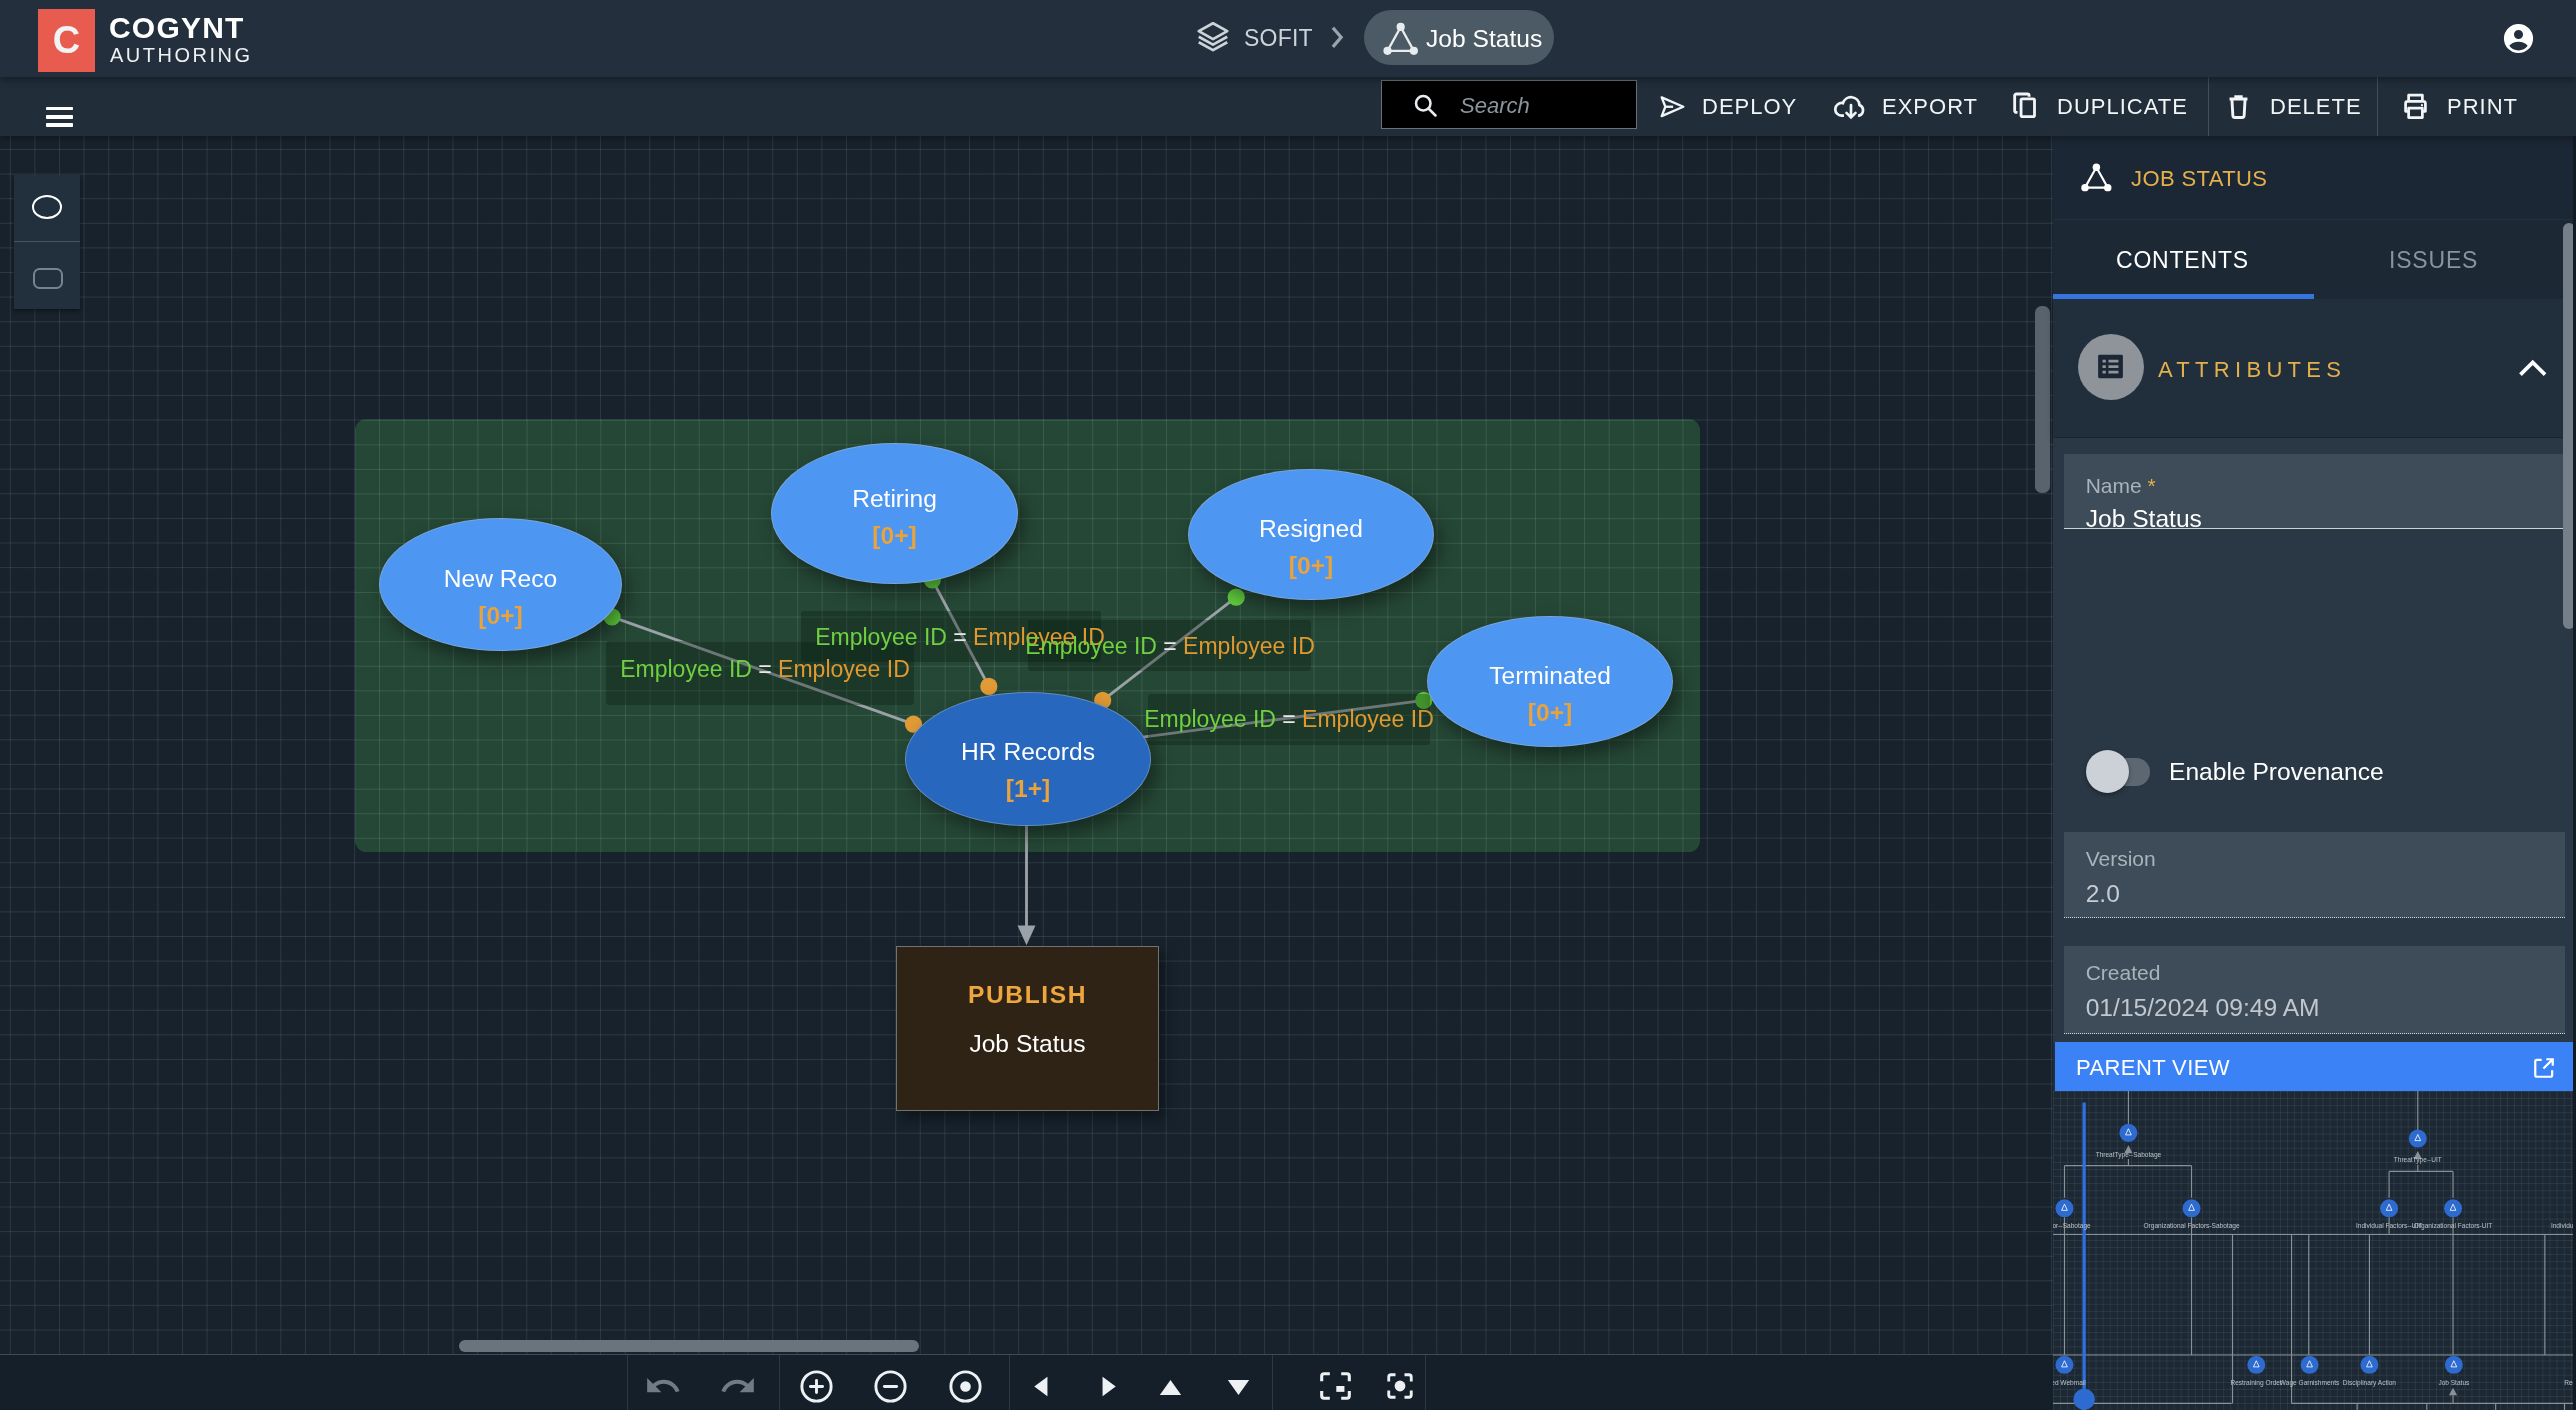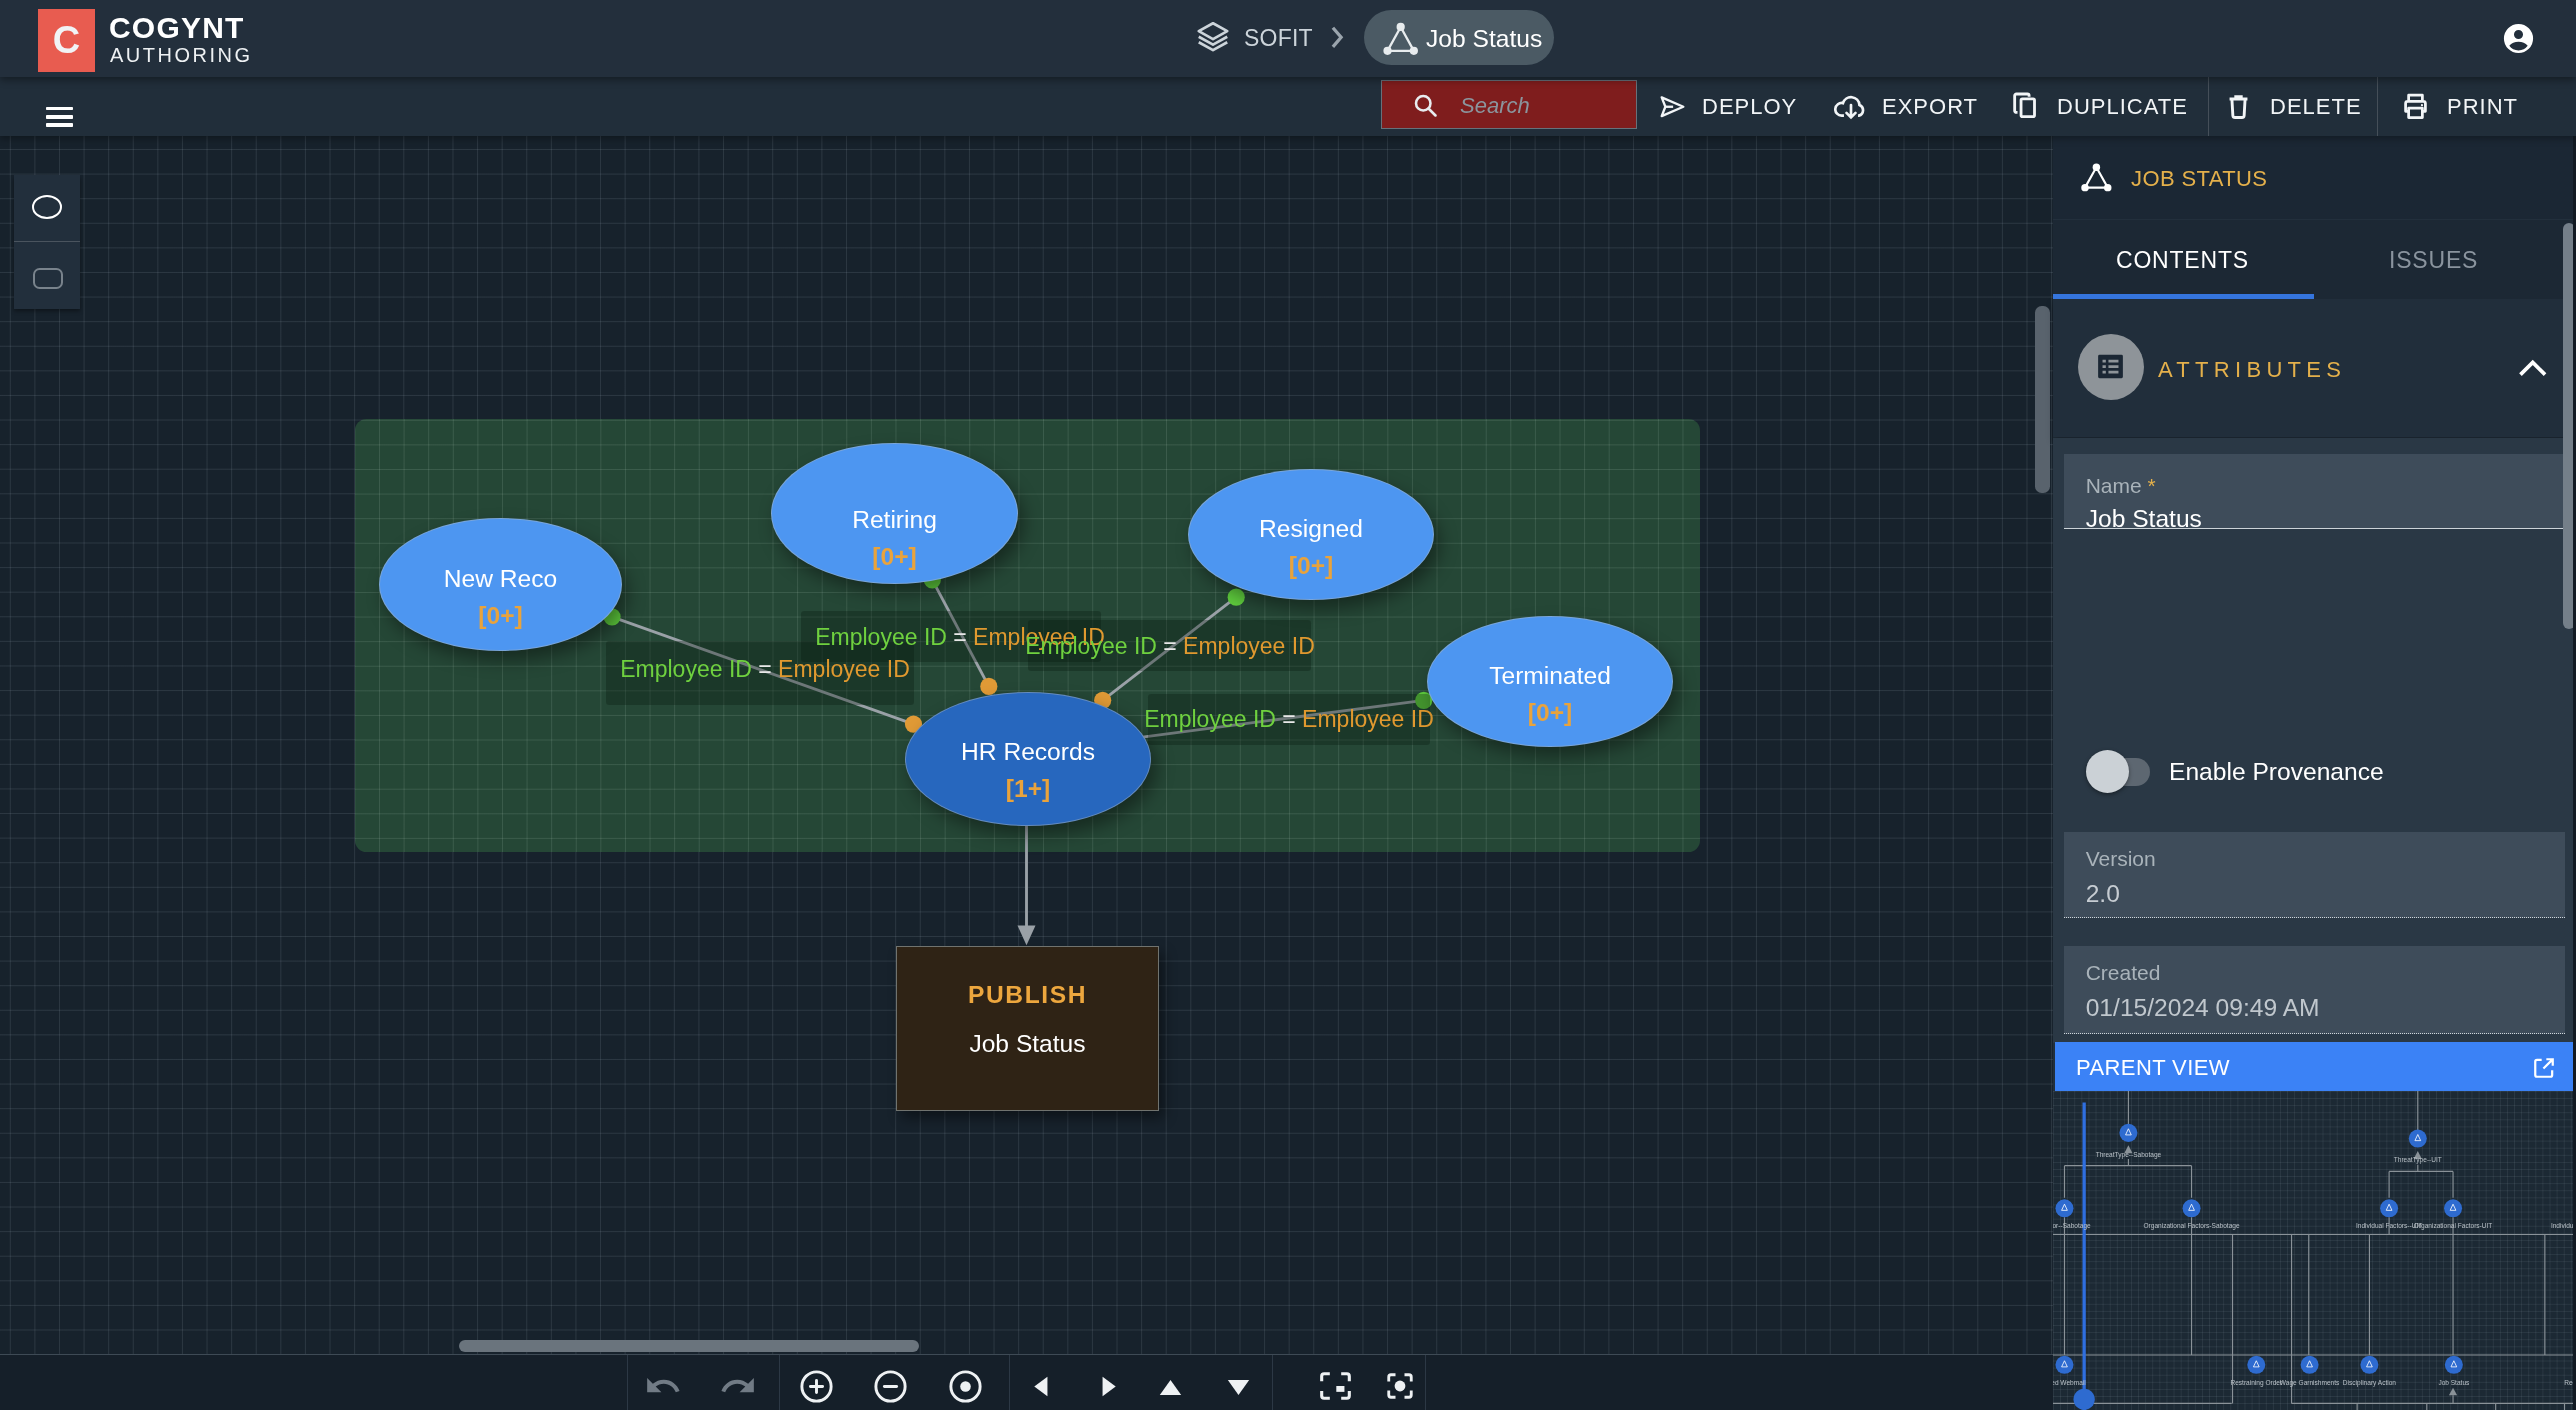--- a/index.html
+++ b/index.html
@@ -16,21 +16,21 @@
   #brand1 { position:absolute; left:109px; top:10.7px; font-size:30px; font-weight:bold; color:#fff; letter-spacing:1.2px; }
   #brand2 { position:absolute; left:110px; top:44px; font-size:20px; color:#eef1f3; letter-spacing:2.5px; }
   .bc-text { position:absolute; top:25.4px; font-size:23px; color:#ccd4da; letter-spacing:0.2px; }
   #pill { position:absolute; left:1364px; top:9.8px; width:190px; height:55px; border-radius:28px; background:#4b5a64; }
   #pill-label { position:absolute; left:1426px; top:24.6px; font-size:24.6px; color:#fff; }
 
   
   #toolbar { position:absolute; left:0; top:77px; width:2576px; height:59px; background:#212e3a;
     box-shadow:0 3.3px 6.6px rgba(0,0,0,0.30); z-index:30; }
   .hbar { position:absolute; left:46px; width:27px; height:3.7px; background:#fff; border-radius:0.8px; }
-  #searchbox { position:absolute; left:1381px; top:2.5px; width:256px; height:49px; background:#7f1d1d;
+  #searchbox { position:absolute; left:1381px; top:2.5px; width:256px; height:49px; background:#000000;
     border:0.8px solid #67717a; }
   #searchtext { position:absolute; left:78px; top:12.3px; font-size:22px; font-style:italic; color:#8b959d; }
   .tbtn { position:absolute; top:0; height:59px; font-size:22px; color:#f2f5f7; letter-spacing:1px; }
   .tsep { position:absolute; top:0; width:0.8px; height:59px; background:#454f59; }
 
   
   #canvas { position:absolute; left:0; top:136px; width:2053px; height:1218px; background:#17222c; overflow:hidden; }
   #grid { position:absolute; left:0; top:0; width:2053px; height:1218px;
     background-image:
       linear-gradient(to right, rgba(194,212,223,0.12) 0.8px, transparent 0.8px),
@@ -209,21 +209,21 @@
   <div class="elabel" style="left:765px;top:533px;transform:translate(-50%,-50%)"><span class="g">Employee ID</span> <span class="eq">=</span> <span class="o">Employee ID</span></div>
   <div class="elabel" style="left:960px;top:501px;transform:translate(-50%,-50%)"><span class="g">Employee ID</span> <span class="eq">=</span> <span class="o">Employee ID</span></div>
   <div class="elabel" style="left:1170px;top:510px;transform:translate(-50%,-50%)"><span class="g">Employee ID</span> <span class="eq">=</span> <span class="o">Employee ID</span></div>
   <div class="elabel" style="left:1289px;top:583px;transform:translate(-50%,-50%)"><span class="g">Employee ID</span> <span class="eq">=</span> <span class="o">Employee ID</span></div>
 
   <div class="node blue" style="left:379px;top:382px;width:243px;height:133px">
       <div class="nm" style="margin-top:46px">New Reco</div>
       <div class="mult">[0+]</div>
     </div>
   <div class="node blue" style="left:771px;top:307px;width:247px;height:141px">
-      <div class="nm" style="margin-top:62px">Retiring</div>
+      <div class="nm" style="margin-top:41px">Retiring</div>
       <div class="mult">[0+]</div>
     </div>
   <div class="node blue" style="left:1188px;top:333px;width:246px;height:131px">
       <div class="nm" style="margin-top:45px">Resigned</div>
       <div class="mult">[0+]</div>
     </div>
   <div class="node blue" style="left:1427px;top:480px;width:246px;height:131px">
       <div class="nm" style="margin-top:45px">Terminated</div>
       <div class="mult">[0+]</div>
     </div>

